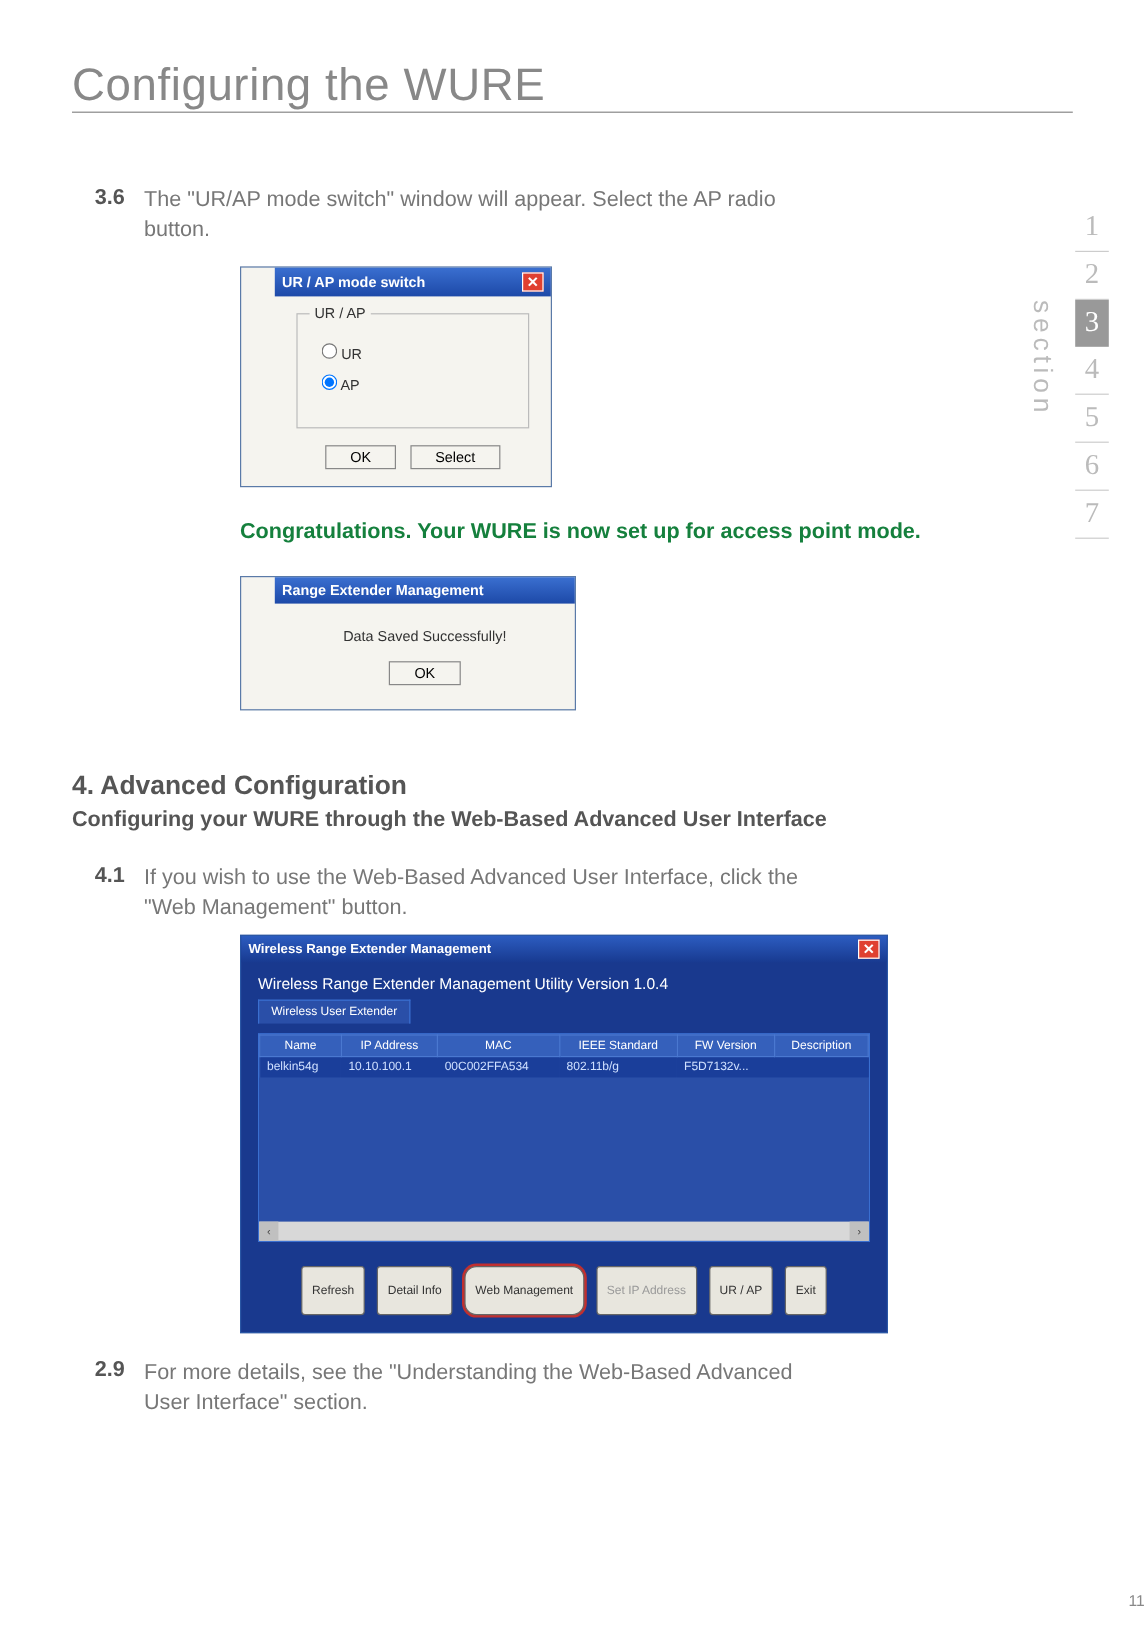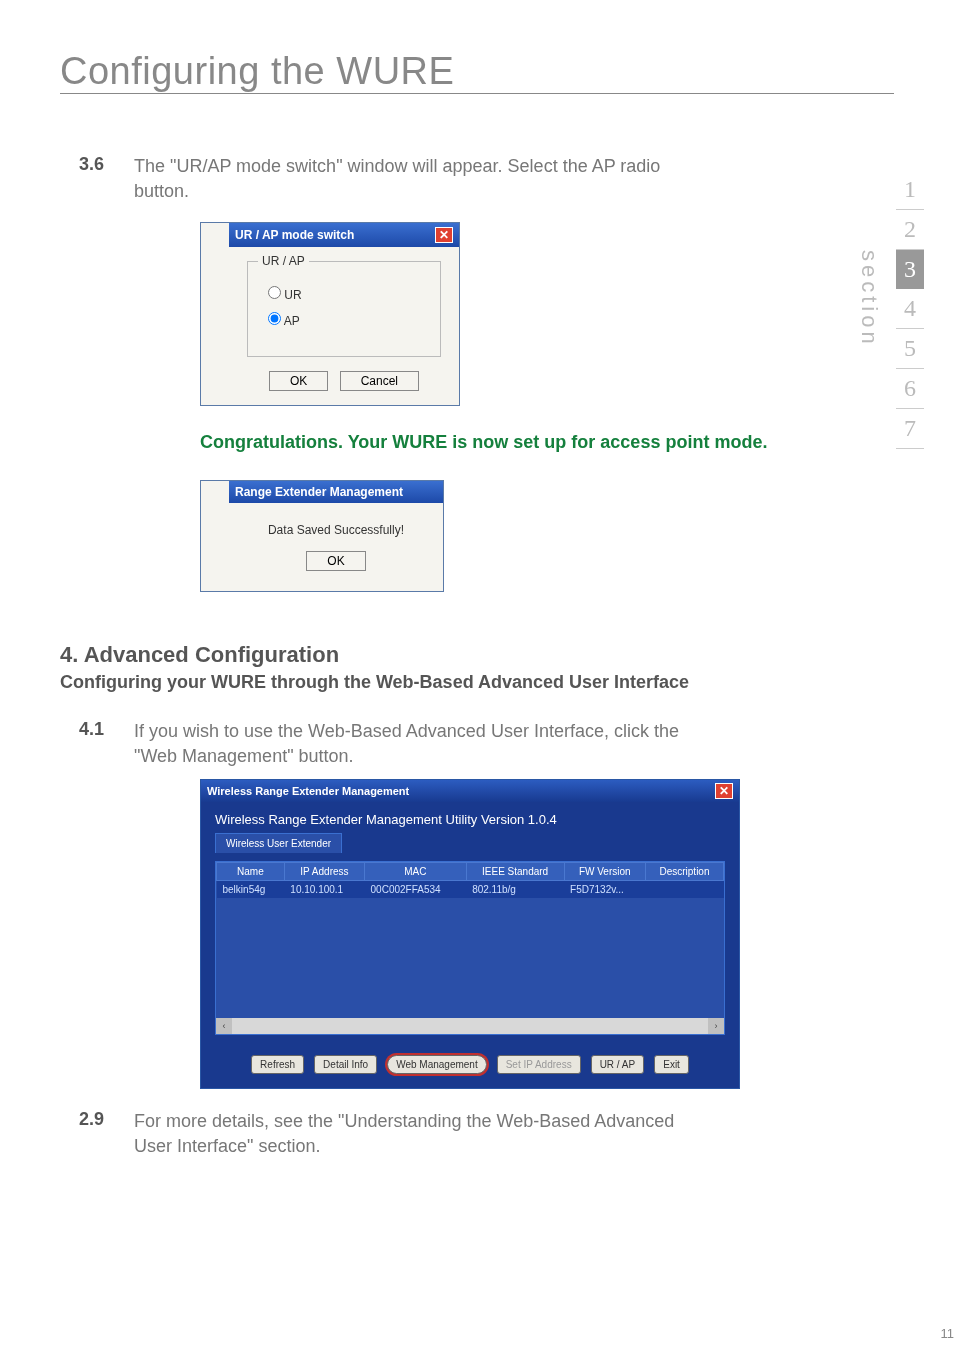--- a/index.html
+++ b/index.html
@@ -50,21 +50,21 @@
     right: 72px;
     top: 250px;
     writing-mode: vertical-rl;
     color: #bbb;
     font-size: 22px;
     letter-spacing: 4px;
     font-weight: 300;
   }
 
   
-  .step-row { display: flex; margin-bottom: 8px; gap: 14px; }
+  .step-row { display: flex; margin-bottom: 8px; }
   .step-num {
     width: 60px;
     text-align: right;
     padding-right: 16px;
     font-weight: 700;
     color: #555;
     font-size: 18px;
     flex-shrink: 0;
   }
   .step-text {
@@ -227,21 +227,21 @@
   .mgmt-buttons {
     padding: 10px 14px 14px 14px;
     display: flex;
     gap: 10px;
     justify-content: center;
   }
   .mgmt-btn {
     background: #e8e6de;
     border: 1px solid #666;
     border-radius: 3px;
-    padding: 3px 8px;
+    padding: 14px 8px;
     font-size: 10px;
     color: #333;
   }
   .mgmt-btn.disabled { color: #999; }
   .mgmt-btn.circled { box-shadow: 0 0 0 2px #c03030; border-radius: 10px; }
 
   .page-num {
     position: absolute;
     bottom: 22px;
     left: 0; right: 0;
@@ -286,29 +286,29 @@
       <div class="groupbox-legend">UR / AP</div>
       <div class="radio-row">
         <input type="radio" style=""> <span>UR</span>
       </div>
       <div class="radio-row">
         <input type="radio" checked="" style=""> <span>AP</span>
       </div>
     </div>
     <div class="btn-row">
       <button class="btn">OK</button>
-      <button class="btn">Cancel</button>
+      <button class="btn">Select</button>
     </div>
   </div>
 </div>
 
 <div class="bold-statement">Congratulations. Your WURE is now set up for access point mode.</div>
 
 
-<div class="dialog dialog-success" style="width:244px;">
+<div class="dialog dialog-success" style="width:280px;">
   <div class="dlg-title">
     <span>Range Extender Management</span>
   </div>
   <div class="dlg-body">
     <div>Data Saved Successfully!</div>
     <button class="btn">OK</button>
   </div>
 </div>
 
 

